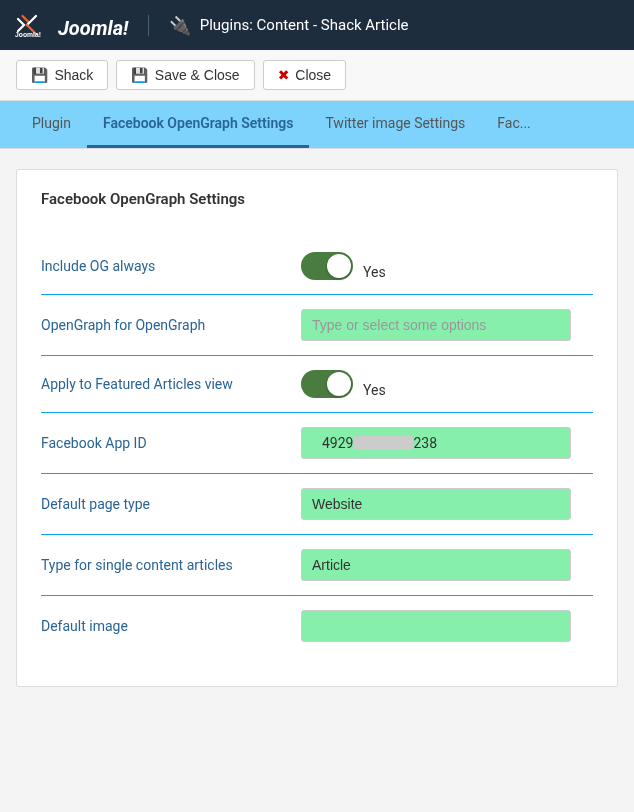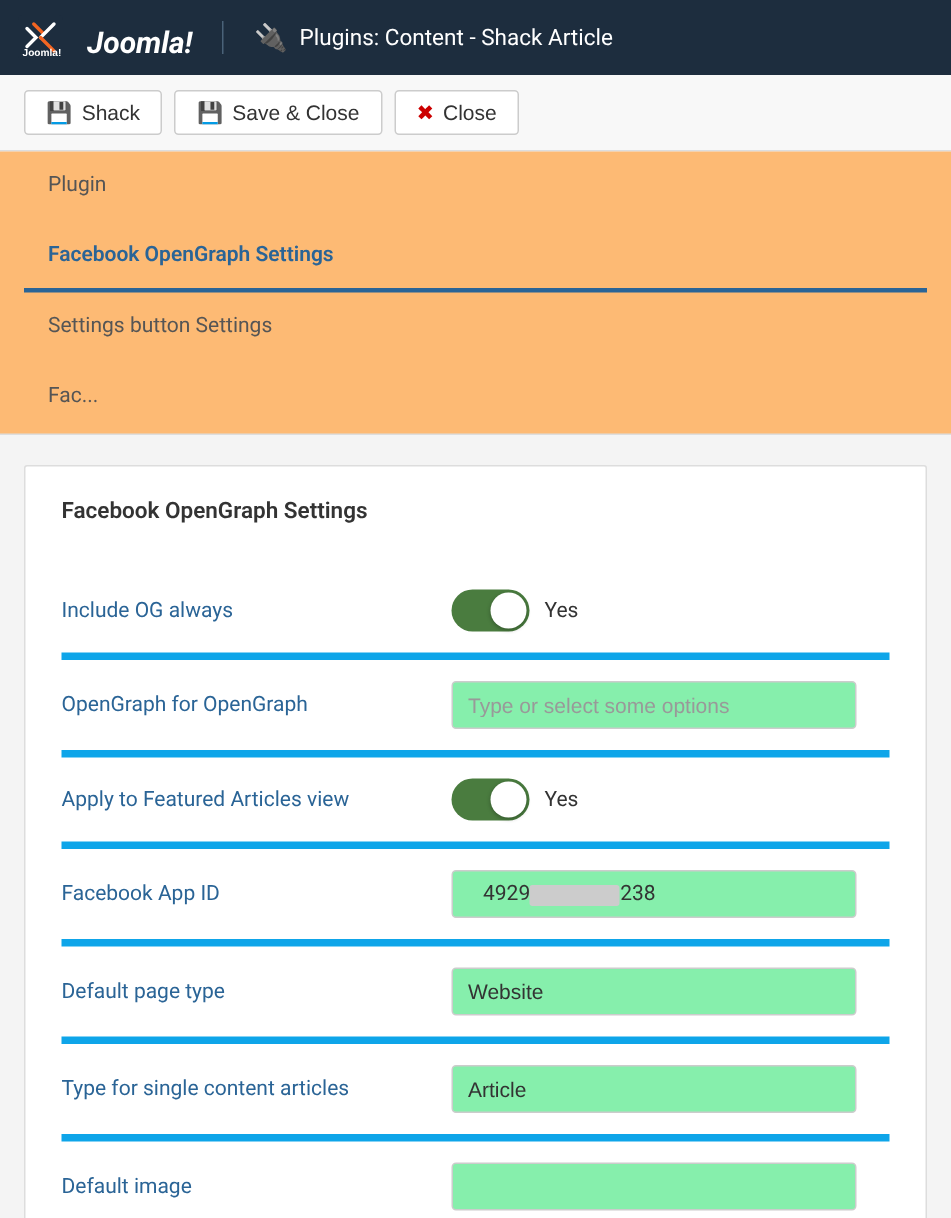--- a/index.html
+++ b/index.html
@@ -55,26 +55,25 @@
       background: white;
       cursor: pointer;
       font-size: 14px;
       color: #333;
     }
     .btn-icon-save { color: #4a7c3f; }
     .btn-icon-close { color: #c00; }
 
     
     .tabs-bar {
-      background: #fdba74;
+      background: #7dd3fc;
       border-bottom: 1px solid #ddd;
       display: flex;
       padding: 0 16px;
       overflow: hidden;
-      flex-direction: column;
     }
     .tab {
       padding: 14px 16px;
       cursor: pointer;
       color: #555;
       font-size: 14px;
       border-bottom: 3px solid transparent;
       white-space: nowrap;
     }
     .tab.active {
@@ -102,38 +101,38 @@
       color: #333;
       margin-bottom: 20px;
       padding-bottom: 10px;
     }
 
     
     .form-row {
       display: flex;
       align-items: center;
       padding: 14px 0;
-      border-bottom: 5px solid #0ea5e9;
+      border-bottom: 1px solid #0ea5e9;
       min-height: 56px;
     }
     .form-row:last-child { border-bottom: none; justify-content: flex-end; }
     .form-label {
       color: #2a6496;
       font-size: 14px;
       width: 260px;
       flex-shrink: 0;
     }
     .form-control {
       flex: 1;
     }
 
     
     .toggle-wrap {
       display: flex;
-      align-items: center;
+      align-items: flex-end;
       gap: 10px;
     }
     .toggle {
       display: flex;
       align-items: center;
       width: 52px;
       height: 28px;
       background: #ddd;
       border-radius: 14px;
       position: relative;
@@ -217,21 +216,21 @@
   </button>
   <button class="toolbar-btn">
     <span class="btn-icon-close">✖</span>
     <span>Close</span>
   </button>
 </div>
 
 <div class="tabs-bar">
   <div class="tab">Plugin</div>
   <div class="tab active">Facebook OpenGraph Settings</div>
-  <div class="tab">Settings button Settings</div>
+  <div class="tab">Twitter image Settings</div>
   <div class="tab">Fac...</div>
 </div>
 
 <div class="content">
   <div class="settings-panel">
     <div class="panel-title">Facebook OpenGraph Settings</div>
 
     <div class="form-row">
       <div class="form-label">Include OG always</div>
       <div class="form-control">
@@ -259,21 +258,21 @@
             <div class="toggle-knob"></div>
           </div>
           <span class="toggle-label">Yes</span>
         </div>
       </div>
     </div>
 
     <div class="form-row">
       <div class="form-label">Facebook App ID</div>
       <div class="form-control">
-        <div class="form-input app-id-value" style="display:flex; align-items:flex-end; gap:0; max-width:270px;padding-left:20px;">
+        <div class="form-input app-id-value" style="display:flex; align-items:center; gap:0; max-width:270px;padding-left:20px;">
           <span>4929</span>
           <span class="blurred-part"></span>
           <span>238</span>
         </div>
       </div>
     </div>
 
     <div class="form-row">
       <div class="form-label">Default page type</div>
       <div class="form-control">

